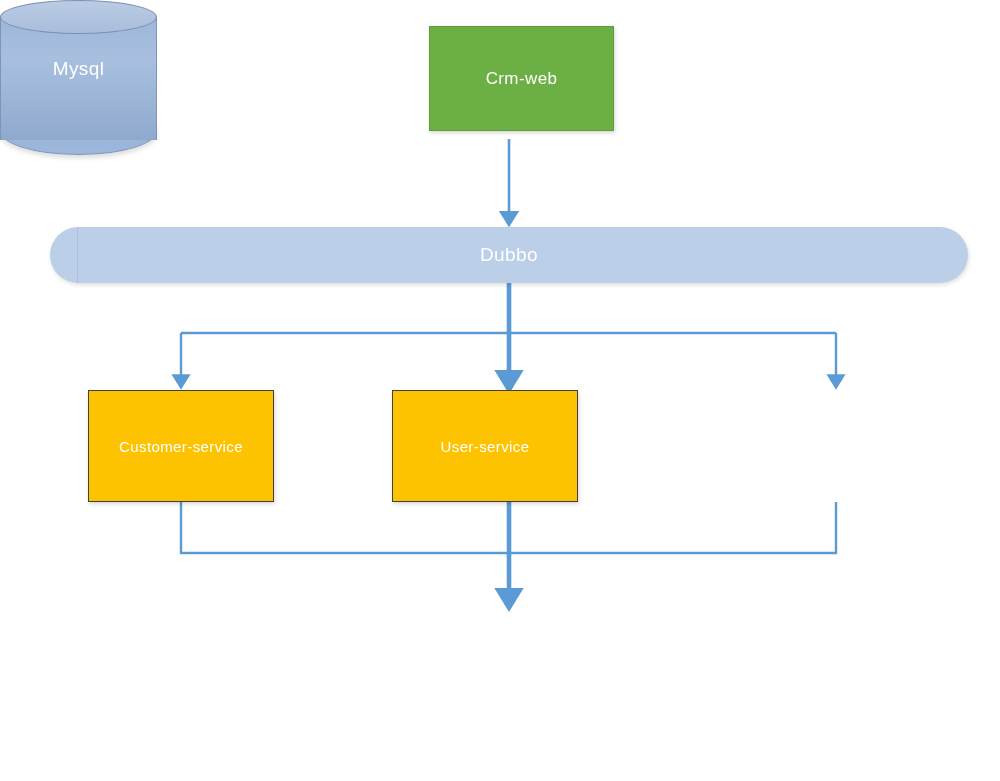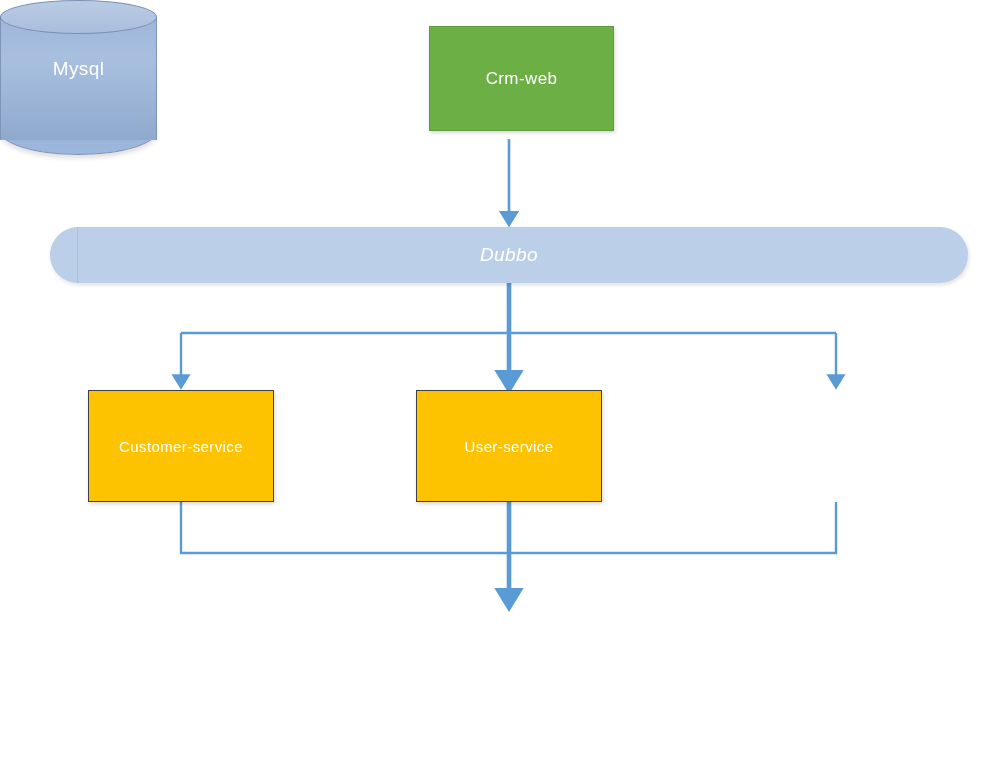--- a/index.html
+++ b/index.html
@@ -70,36 +70,35 @@
     width: 28px;
     height: 56px;
     border-radius: 28px 0 0 28px;
     border-right: 1px solid #aebfd6;
     box-sizing: border-box;
     pointer-events: none;
   }
   #dubbo-label {
     position: relative;
     z-index: 2;
-    font-style: italic;
   }
 
   
   .service-box {
     top: 390px;
     width: 186px;
     height: 112px;
     background: #FDC300;
     border: 1px solid #404040;
     box-shadow: 1px 2px 4px rgba(0,0,0,0.16);
     font-size: 15px;
     z-index: 3;
   }
   #node-customer-service { left: 88px; }
-  #node-user-service     { left: 416px; }
+  #node-user-service     { left: 392px; }
   #node-other-service    { left: 743px; }
 
   
   #node-mysql {
     left: 428px;
     top: 604px;
     width: 129px;
     height: 156px;
     z-index: 3;
   }

